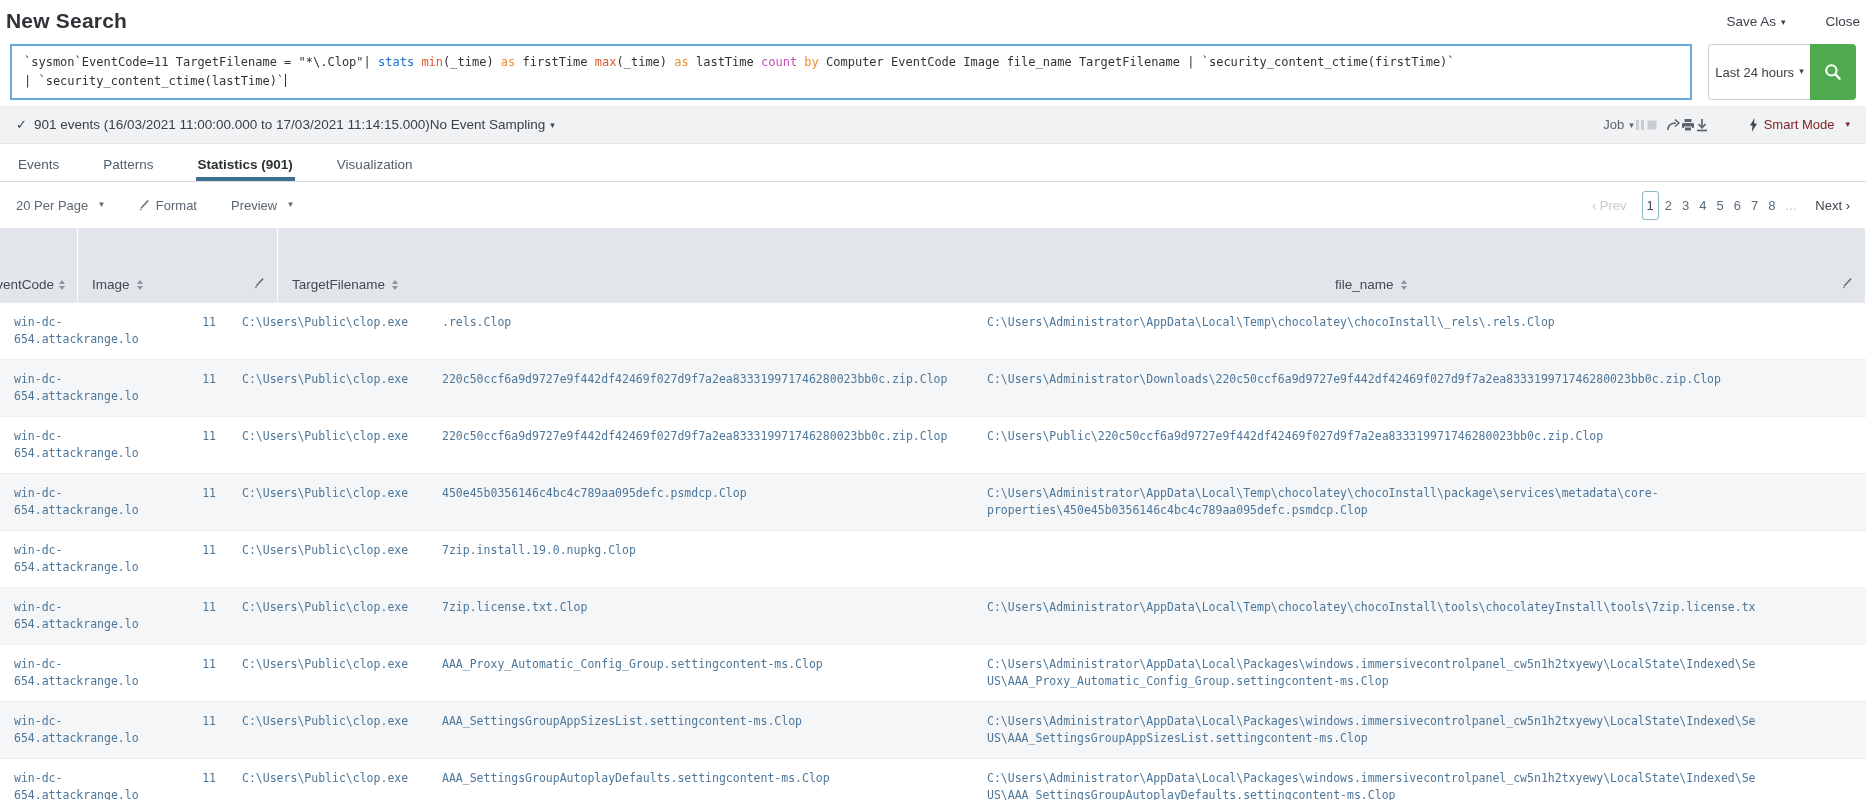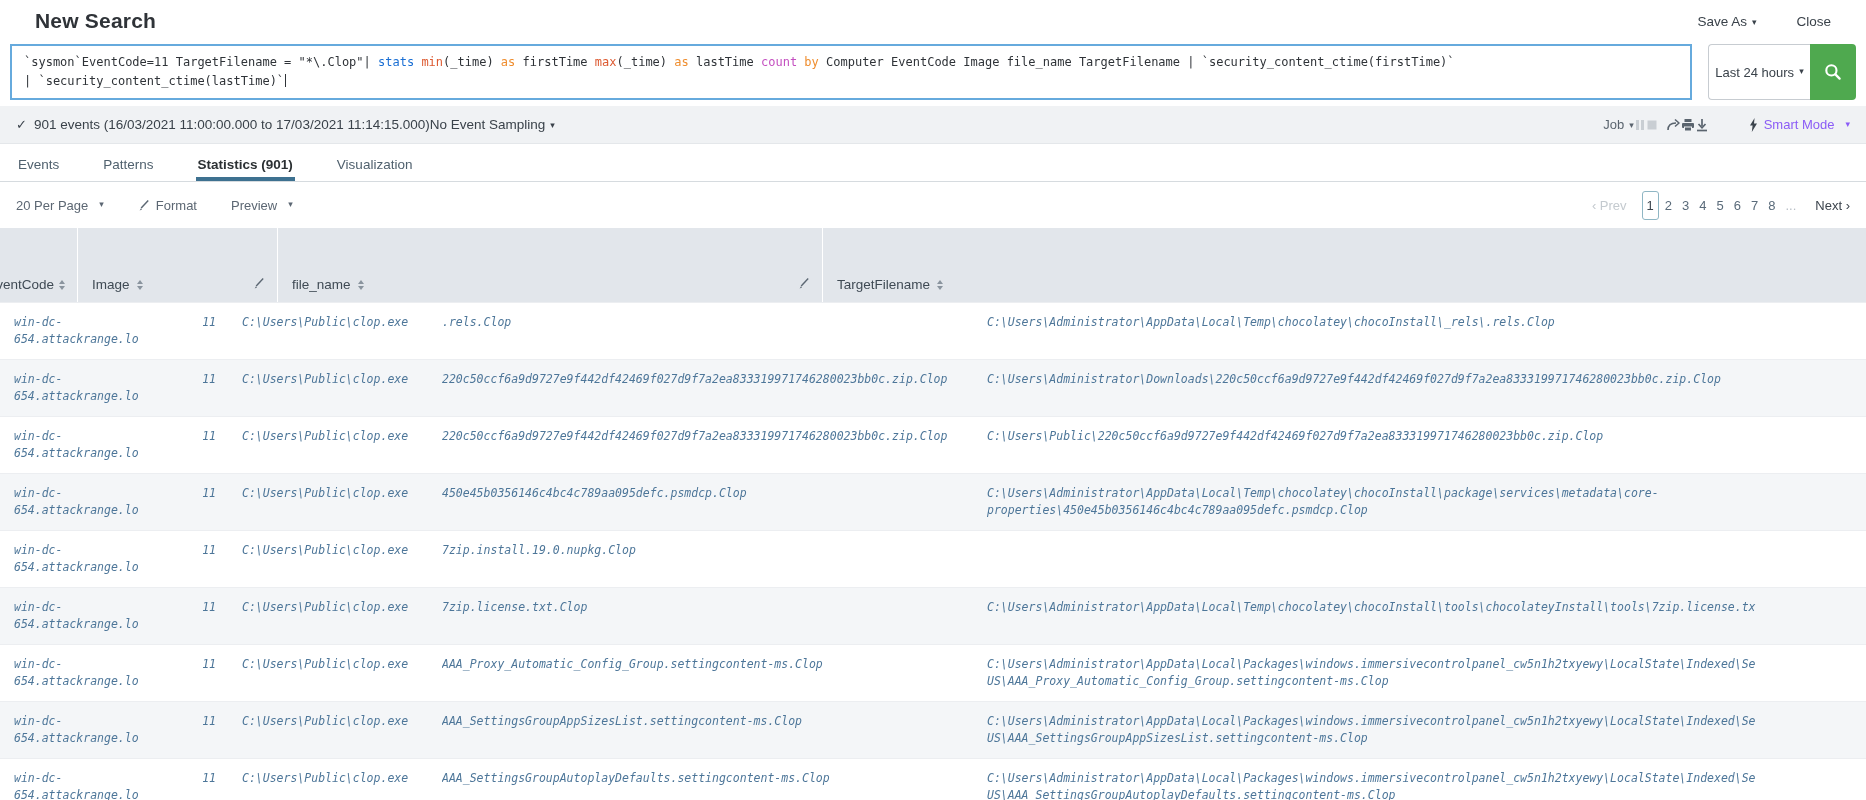--- a/index.html
+++ b/index.html
@@ -1,20 +1,20 @@
 <!DOCTYPE html>
 <html><head>
 <meta charset="utf-8">
 <style>
   * { box-sizing: border-box; margin: 0; padding: 0; }
   html,body { width:1866px; height:800px; overflow:hidden; background:#fff;
     font-family:"Liberation Sans", sans-serif; color:#3a424a; }
 
   
-  .topbar { height:42px; display:flex; align-items:center; padding:0 35px; background:#fff; }
+  .topbar { height:42px; display:flex; align-items:center; padding:0 6px; background:#fff; }
   .topbar .title { font-size:21px; font-weight:700; color:#2f3338; letter-spacing:.2px; }
   .topbar-right { margin-left:auto; display:flex; gap:40px; align-items:center; }
   .toplink { font-size:13.5px; color:#3a424a; cursor:pointer; }
   .caret { display:inline-block; font-size:9px; margin-left:5px; color:inherit; transform:translateY(-1px); }
 
   
   .search-row { display:flex; align-items:stretch; padding:2px 10px 6px 10px; }
   .search-input { flex:1; border:2px solid #66aadd; border-radius:0; background:#fff;
     padding:7px 12px; font-family:"DejaVu Sans Mono", monospace; font-size:12px; line-height:19px; color:#2f3338; cursor:text; }
   .cursor { display:inline-block; width:1px; height:13px; background:#2f3338; vertical-align:-2px; margin-left:1px; }
@@ -26,21 +26,21 @@
 
   
   .status-bar { height:38px; background:#f0f2f4; display:flex; align-items:center; padding:0 16px;
     font-size:13.5px; color:#3a424a; border-bottom:1px solid #e4e7ea; }
   .check { color:#3c444d; margin-right:7px; font-size:13px; }
   .sampling { cursor:pointer; }
   .status-right { margin-left:auto; display:flex; align-items:center; color:#5a646e; font-size:13px; }
   .status-right .jobmenu { cursor:pointer; }
   .icon-btn { display:flex; align-items:center; cursor:pointer; }
   .icon-btn.disabled { cursor:default; }
-  .smartmode { display:flex; align-items:center; gap:6px; color:#8b5cf6; margin-left:40px; cursor:pointer; }
+  .smartmode { display:flex; align-items:center; gap:6px; color:#7f1d1d; margin-left:40px; cursor:pointer; }
 
   
   .tabs { height:38px; background:#fff; display:flex; align-items:flex-end; padding:0 16px;
     border-bottom:1px solid #d6dbdf; }
   .tab { font-size:13.5px; color:#50616e; margin-right:40px; padding:0 2px 9px 2px; cursor:pointer; }
   .tab.active { color:#2b3033; font-weight:700; border-bottom:4px solid #3e7190; padding-bottom:5px; }
 
   
   .toolbar { height:46px; background:#fff; display:flex; align-items:center; padding:0 16px; font-size:13px; color:#5c6773; }
   .tool-item { margin-right:34px; display:flex; align-items:center; gap:6px; cursor:pointer; }
@@ -66,21 +66,21 @@
 
   .c-computer { width:150px; }
   .c-event    { width:78px; justify-content:flex-end; }
   .c-image    { width:200px; }
   .c-file     { width:545px; }
   .c-target   { flex:1; border-right:none !important; }
 
   .trow { display:flex; min-height:56px; background:#fff; border-top:1px solid #eceef1; }
   .trow.even { background:#f4f6f8; }
   .td { padding:11px 12px 11px 14px; font-family:"DejaVu Sans Mono", monospace; font-size:11.5px;
-    line-height:17px; color:#4d7699; overflow:hidden; cursor:pointer;font-style:italic; }
+    line-height:17px; color:#4d7699; overflow:hidden; cursor:pointer; }
   .td div { white-space:nowrap; overflow:hidden; }
   .td.c-event { text-align:right; }
 </style>
 </head>
 <body>
 
 <div class="topbar">
   <div class="title">New Search</div>
   <div class="topbar-right">
     <div class="toplink"><span>Save As</span><span class="caret">▾</span></div>
@@ -204,40 +204,40 @@
           <i class="up"></i>
           <i class="down"></i>
         </span>
       <span class="pencil">
         <svg width="12" height="12" viewBox="0 0 12 12">
             <line x1="3.2" y1="9" x2="10.2" y2="1.6" stroke="#5c6773" stroke-width="1.4"></line>
             <path d="M3 9.2 L1.6 11.4 L4 10.4 Z" fill="#5c6773"></path>
           </svg>
       </span>
     </div>
+    <div class="th c-target">
+      <span class="lbl">TargetFilename</span>
+      <span class="sort">
+          <i class="up"></i>
+          <i class="down"></i>
+        </span>
+    </div>
     <div class="th c-file">
       <span class="lbl">file_name</span>
       <span class="sort">
           <i class="up"></i>
           <i class="down"></i>
         </span>
       <span class="pencil">
         <svg width="12" height="12" viewBox="0 0 12 12">
             <line x1="3.2" y1="9" x2="10.2" y2="1.6" stroke="#5c6773" stroke-width="1.4"></line>
             <path d="M3 9.2 L1.6 11.4 L4 10.4 Z" fill="#5c6773"></path>
           </svg>
       </span>
     </div>
-    <div class="th c-target">
-      <span class="lbl">TargetFilename</span>
-      <span class="sort">
-          <i class="up"></i>
-          <i class="down"></i>
-        </span>
-    </div>
   </div>
   <div id="tbody">
       <div class="trow">
         <div class="td c-computer">
           <div>win-dc-</div>
           <div>654.attackrange.local</div>
         </div>
         <div class="td c-event">
           <div>11</div>
         </div>

